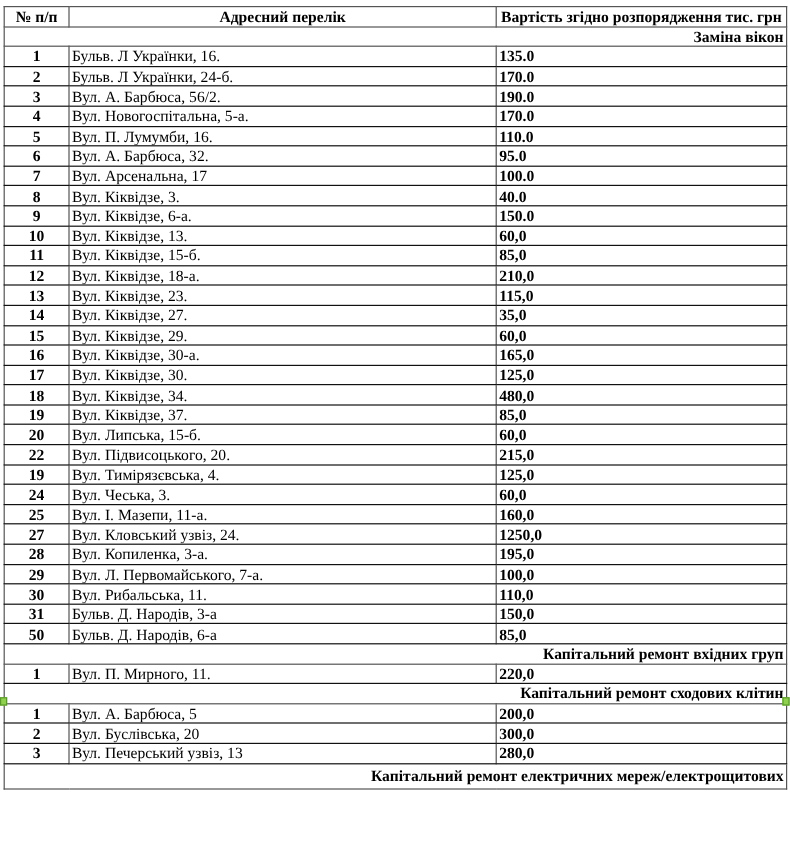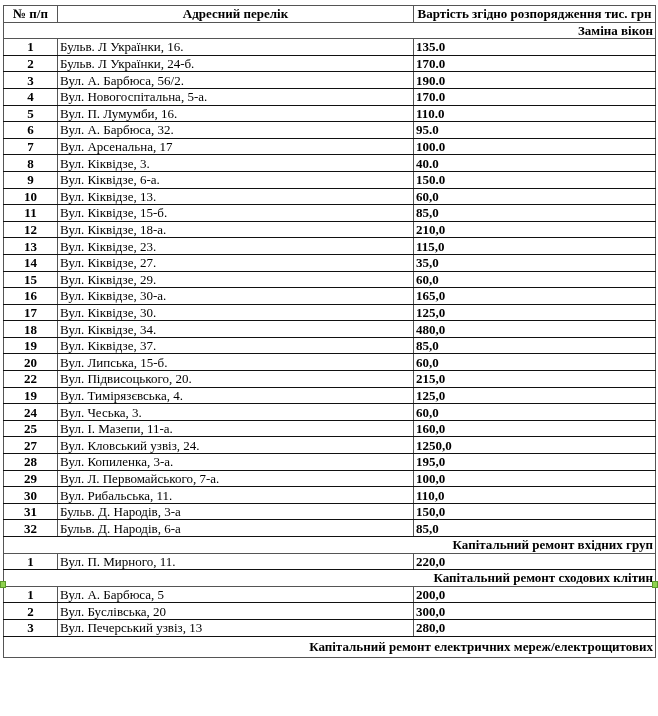--- a/index.html
+++ b/index.html
@@ -242,21 +242,21 @@
           <td class="num">30</td>
           <td class="addr">Вул. Рибальська, 11.</td>
           <td class="val">110,0</td>
         </tr>
         <tr class="data-row">
           <td class="num">31</td>
           <td class="addr">Бульв. Д. Народів, 3-а</td>
           <td class="val">150,0</td>
         </tr>
         <tr class="data-row">
-          <td class="num">32</td>
+          <td class="num">50</td>
           <td class="addr">Бульв. Д. Народів, 6-а</td>
           <td class="val">85,0</td>
         </tr>
         <tr>
           <td colspan="3" class="section">Капітальний ремонт вхідних груп</td>
         </tr>
         <tr class="data-row">
           <td class="num">1</td>
           <td class="addr">Вул. П. Мирного, 11.</td>
           <td class="val">220,0</td>

